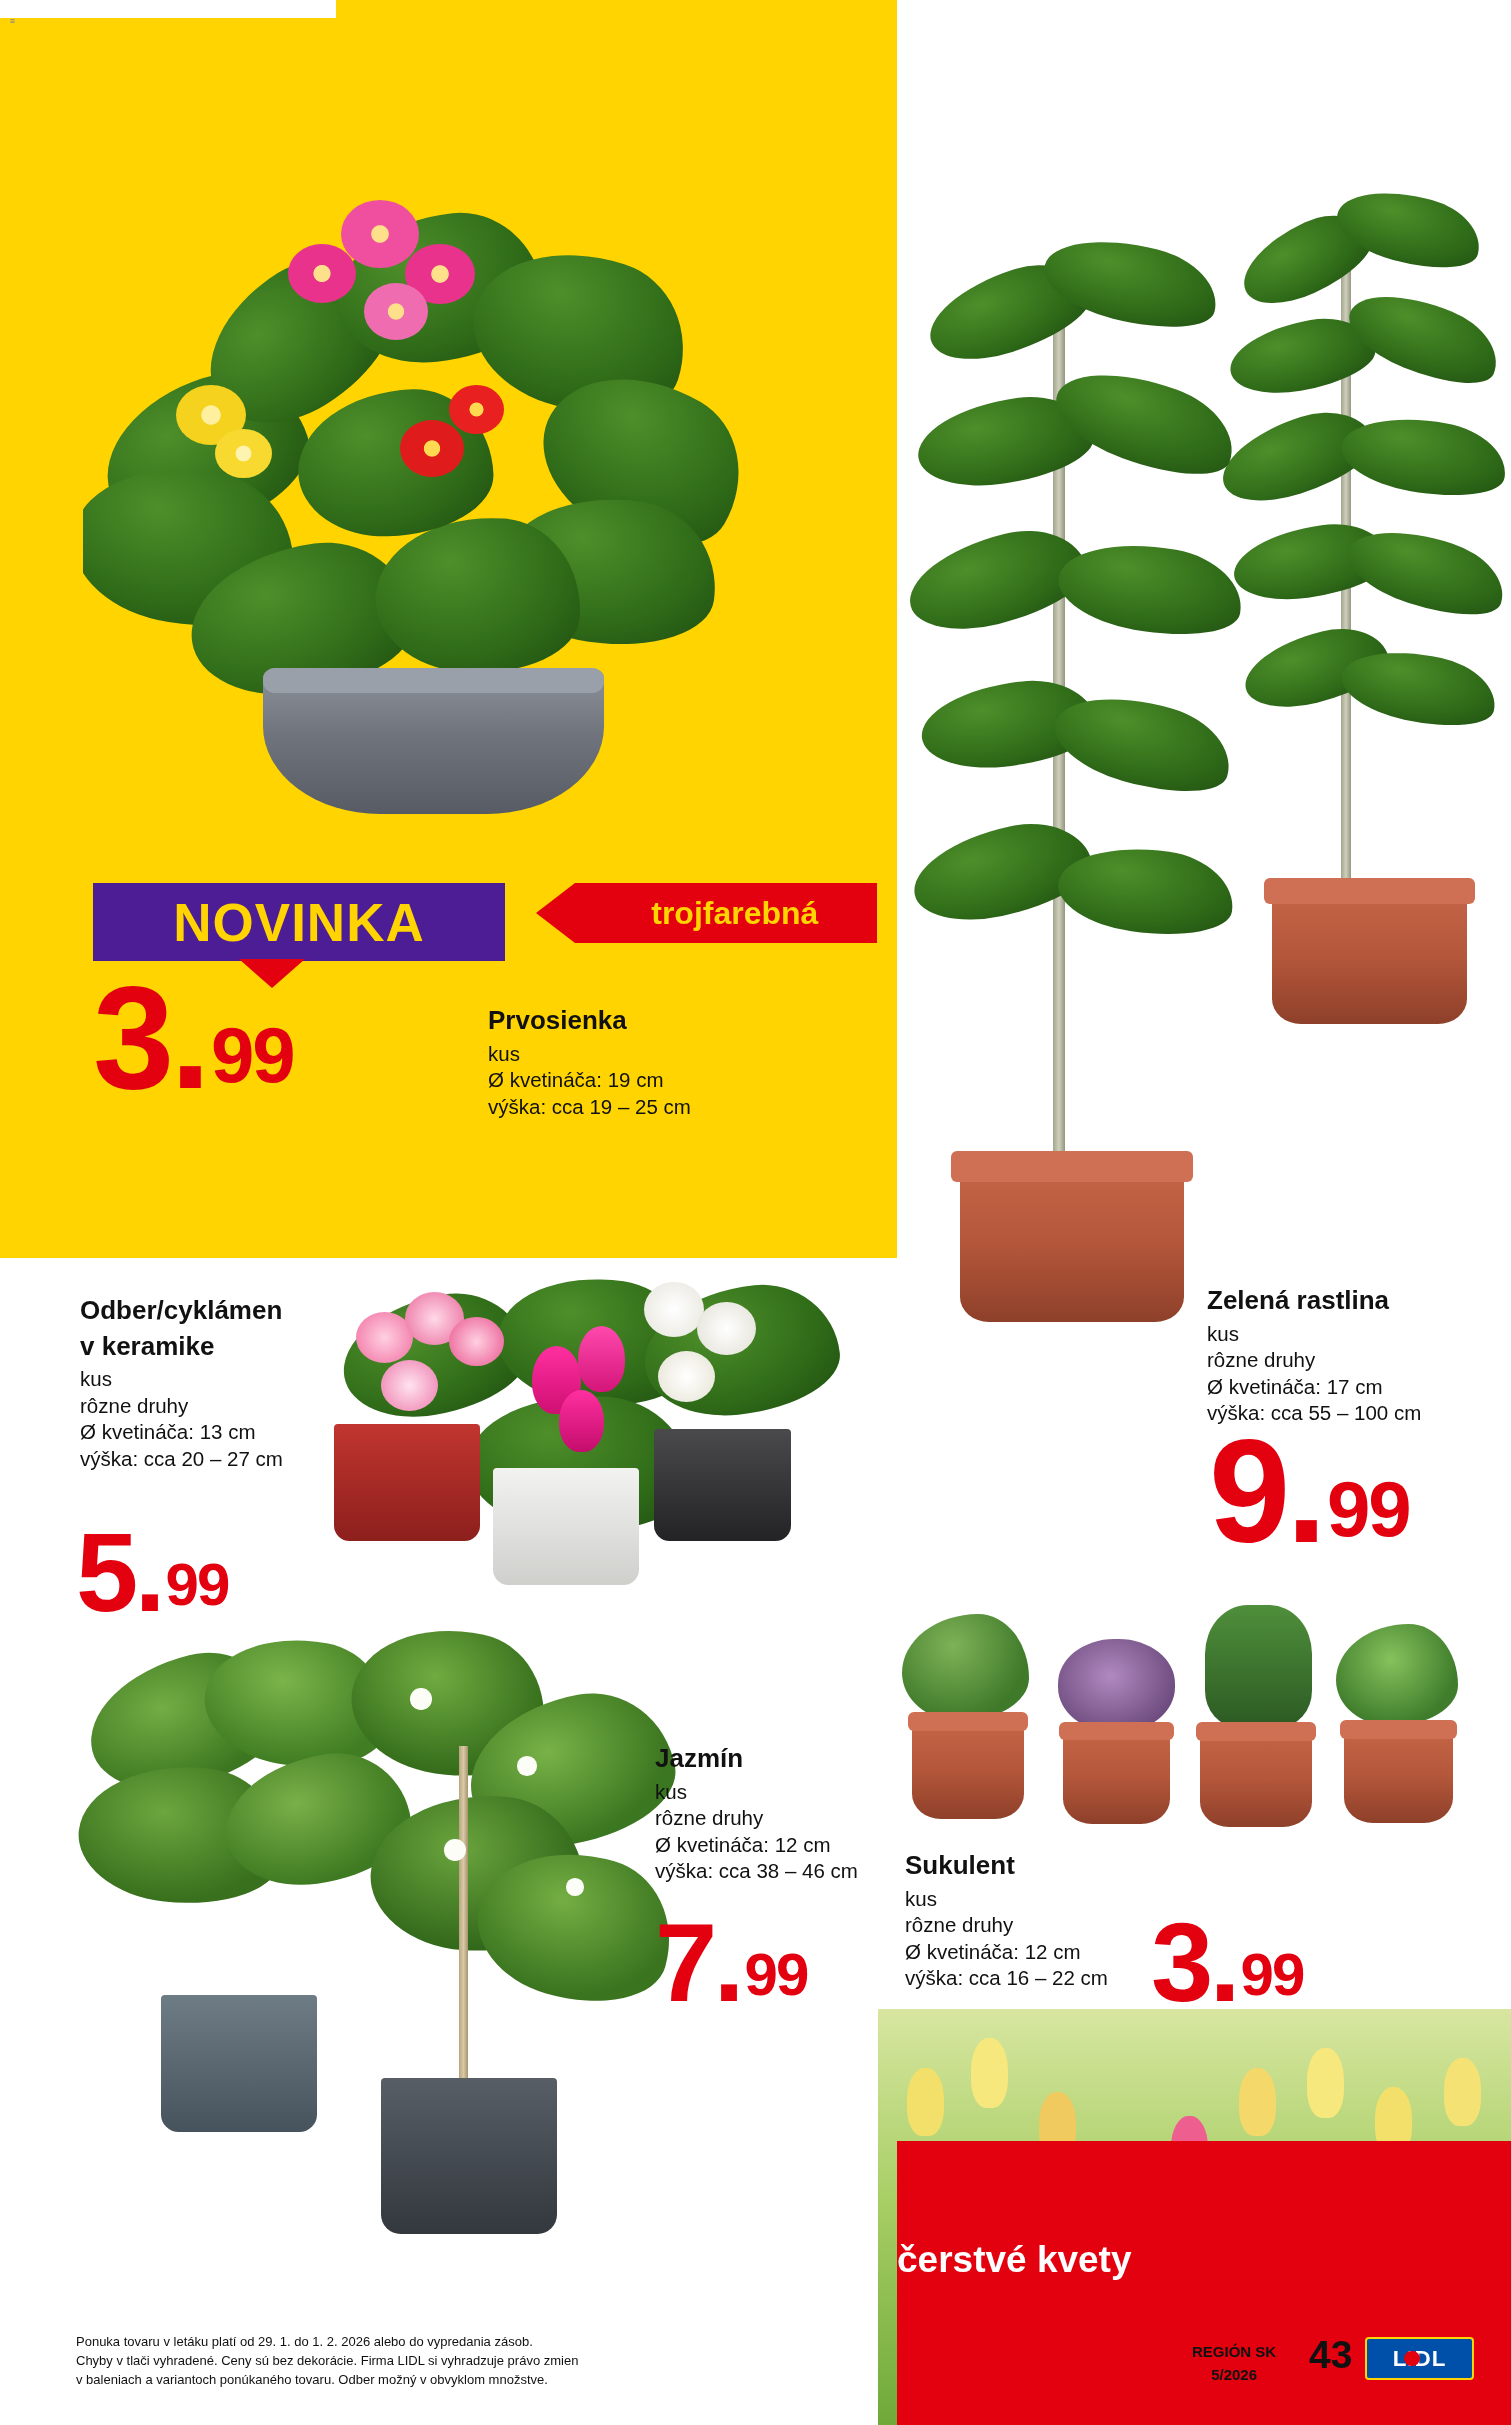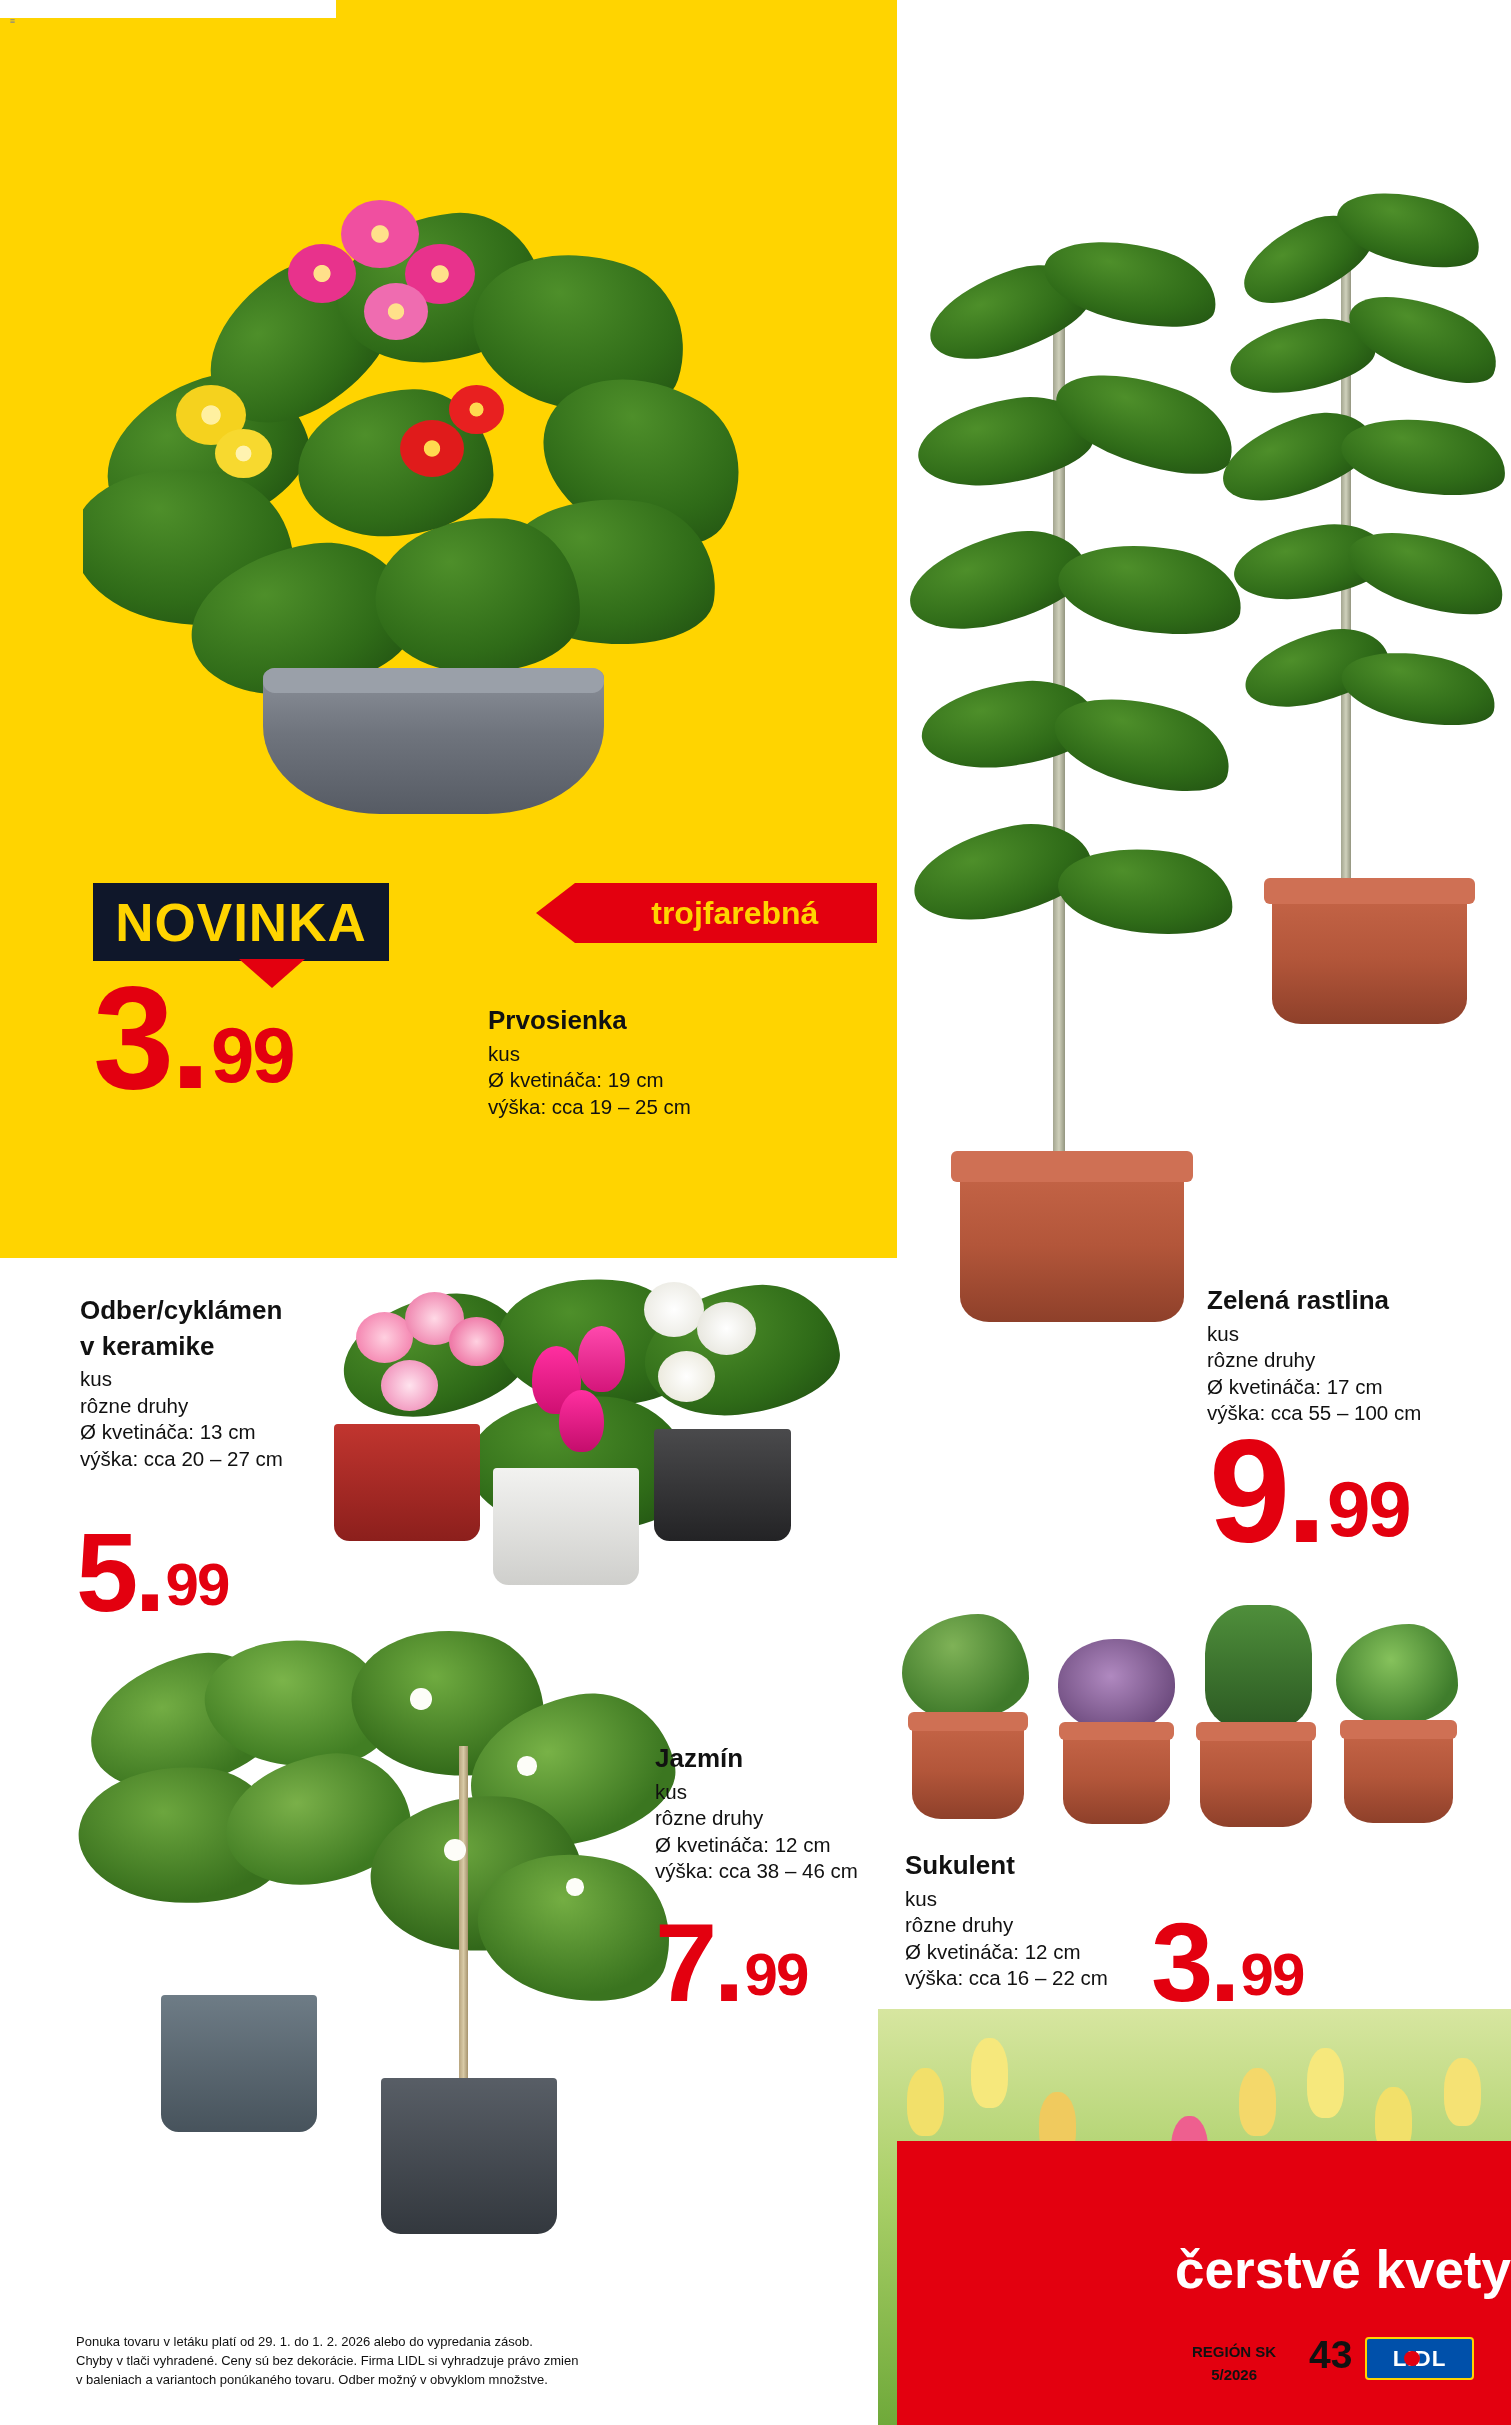--- a/index.html
+++ b/index.html
@@ -130,22 +130,22 @@
   .photo-tulips {
     left: 878px; top: 2009px;
     width: 634px; height: 416px;
     background: linear-gradient(180deg,#cfe08a 0%, #a9cf67 40%, #7ab03f 100%);
   }
 
   
   .novinka {
     position: absolute;
     left: 93px; top: 883px;
-    width: 296px; height: 78px;
-    background: #0f172a;
+    width: 412px; height: 78px;
+    background: #4c1d95;
     display: flex;
     align-items: center;
     justify-content: center;
   }
   .novinka span {
     color: #ffd400;
     font-size: 53px;
     font-weight: bold;
     letter-spacing: 1px;
   }
@@ -230,23 +230,23 @@
     position: absolute;
     left: 0; top: 39px; width: 100%;
     text-align: center;
     color: #ffffff;
     font-size: 47px;
     letter-spacing: 0.5px;
   }
   .red-banner .l2 {
     position: absolute;
     left: 0; top: 98px; width: 100%;
-    text-align: right;
+    text-align: left;
     color: #ffffff;
-    font-size: 53px;
+    font-size: 37px;
     font-weight: bold;
   }
 
   
   .footer-note {
     position: absolute;
     left: 76px; top: 2333px;
     width: 605px;
     font-size: 13px;
     line-height: 1.45;

